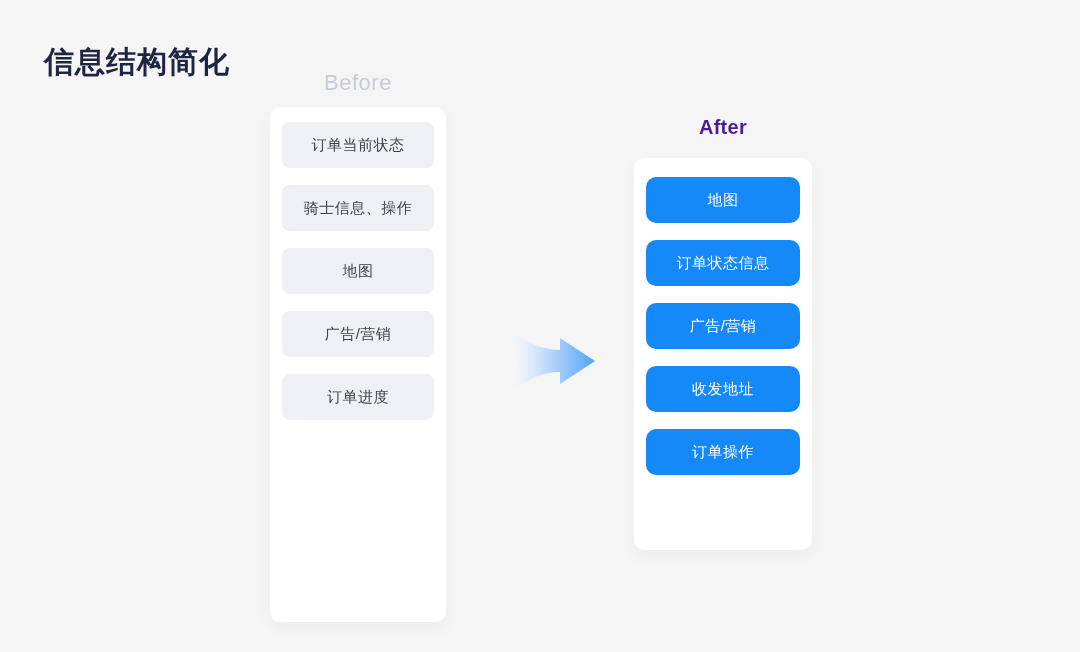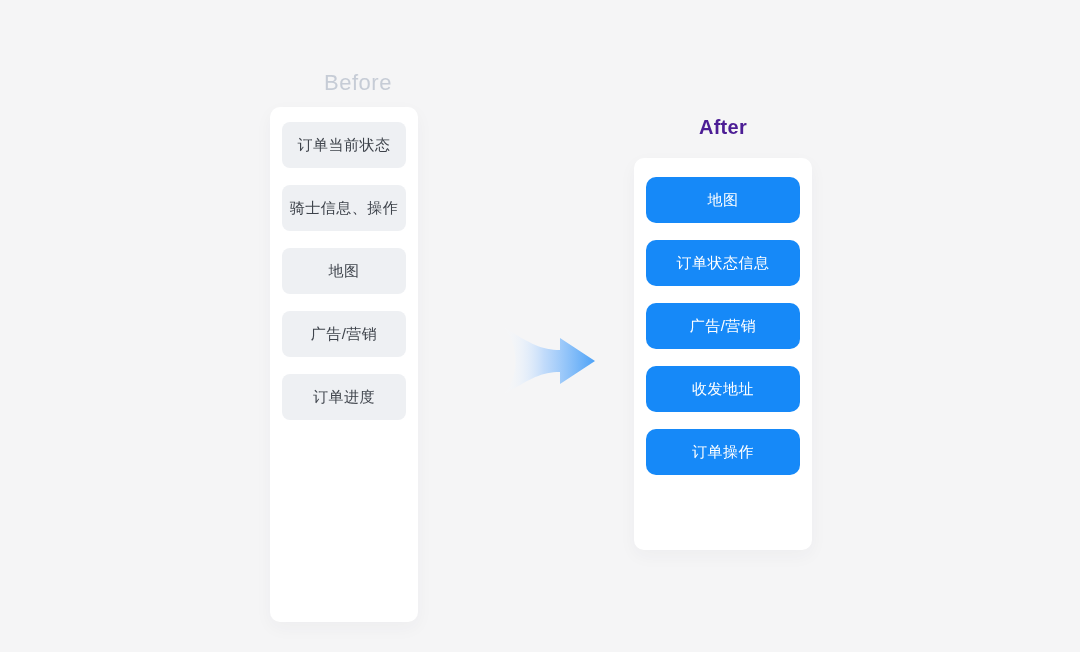--- a/index.html
+++ b/index.html
@@ -51,21 +51,21 @@
     position: absolute;
     background: #ffffff;
     border-radius: 10px;
     display: flex;
     flex-direction: column;
     box-shadow: 0 6px 18px rgba(40, 50, 70, 0.04);
   }
   .before-card {
     left: 270px;
     top: 107px;
-    width: 148px;
+    width: 176px;
     height: 515px;
     padding: 15px 12px 14px 12px;
     gap: 17px;
   }
   .after-card {
     left: 634px;
     top: 158px;
     width: 178px;
     height: 392px;
     padding: 19px 12px 13px 12px;
@@ -102,20 +102,21 @@
     width: 100px;
     height: 82px;
   }
   .arrow-wrap svg { display: block; width: 100%; height: 100%; }
 </style>
 </head>
 <body>
 
 <div class="canvas">
 
+  <div class="page-title">信息结构简化</div>
 
   <div class="before-label">Before</div>
 
   <div class="card before-card">
     <div class="gray-item">订单当前状态</div>
     <div class="gray-item">骑士信息、操作</div>
     <div class="gray-item">地图</div>
     <div class="gray-item">广告/营销</div>
     <div class="gray-item">订单进度</div>
   </div>

